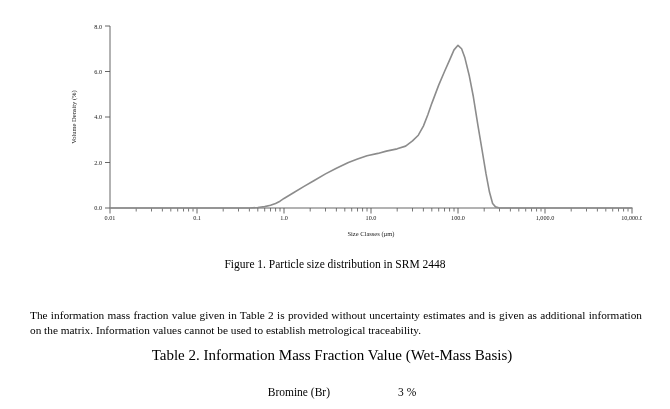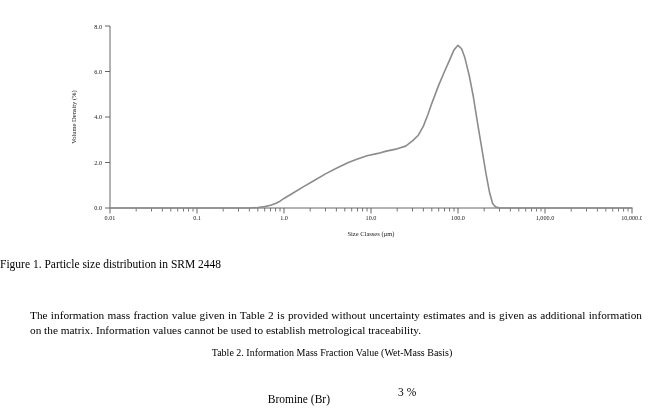--- a/index.html
+++ b/index.html
@@ -45,21 +45,21 @@
     font-size: 6.2px;
     fill: #1a1a1a;
   }
 
   
   #figure-caption {
     position: absolute;
     left: 0;
     top: 258px;
     width: 670px;
-    text-align: left;
+    text-align: center;
     font-size: 11.5px;
     font-family: "Liberation Serif", serif;
     color: #000;
   }
 
   
   #body-paragraph {
     position: absolute;
     left: 30px;
     top: 308px;
@@ -70,42 +70,41 @@
     font-family: "Liberation Serif", serif;
   }
 
   
   #table-caption {
     position: absolute;
     left: 0;
     top: 347px;
     width: 664px;
     text-align: center;
-    font-size: 10px;
+    font-size: 15px;
     font-family: "Liberation Serif", serif;
   }
 
   
   #info-table {
     position: absolute;
     left: 0;
     top: 386px;
     width: 670px;
   }
   .table-row {
     display: flex;
     width: 670px;
     font-size: 11.5px;
     font-family: "Liberation Serif", serif;
   }
   .cell-analyte {
     width: 330px;
     text-align: right;
     padding-right: 0px;
-    margin-top: 7px;
   }
   .cell-value {
     width: 200px;
     text-align: left;
     padding-left: 68px;
   }
 </style>
 </head>
 <body>
 

